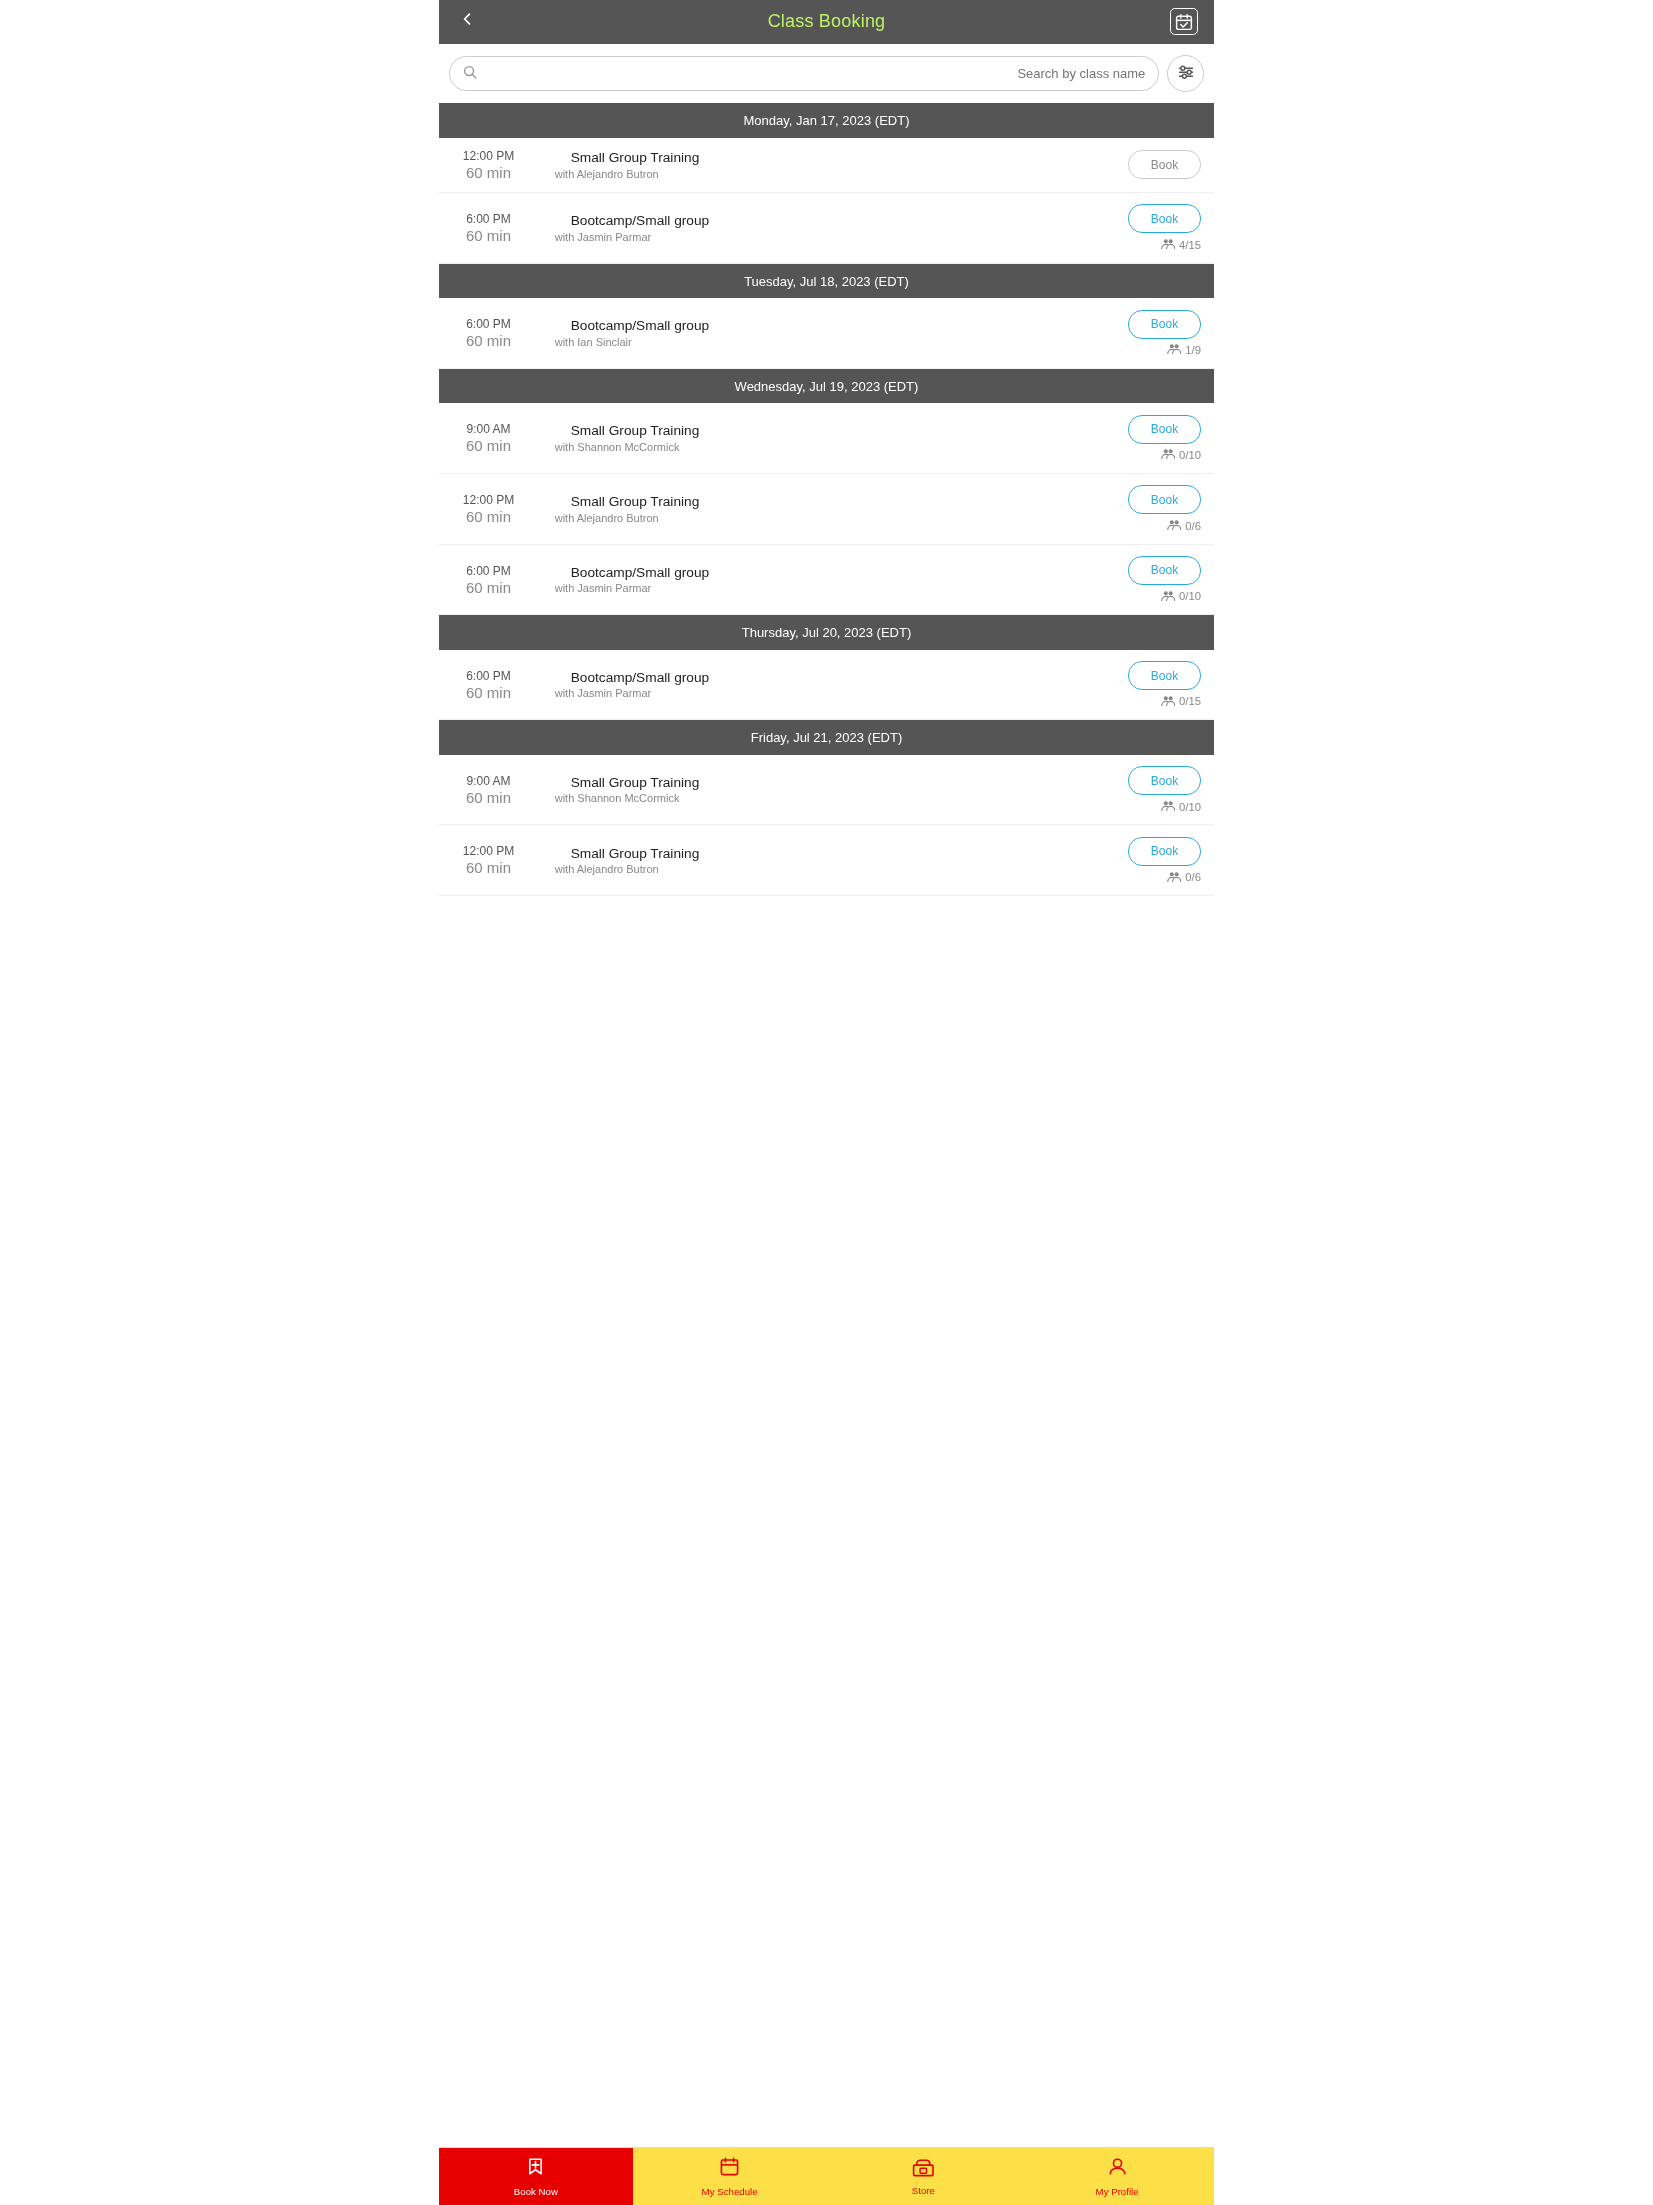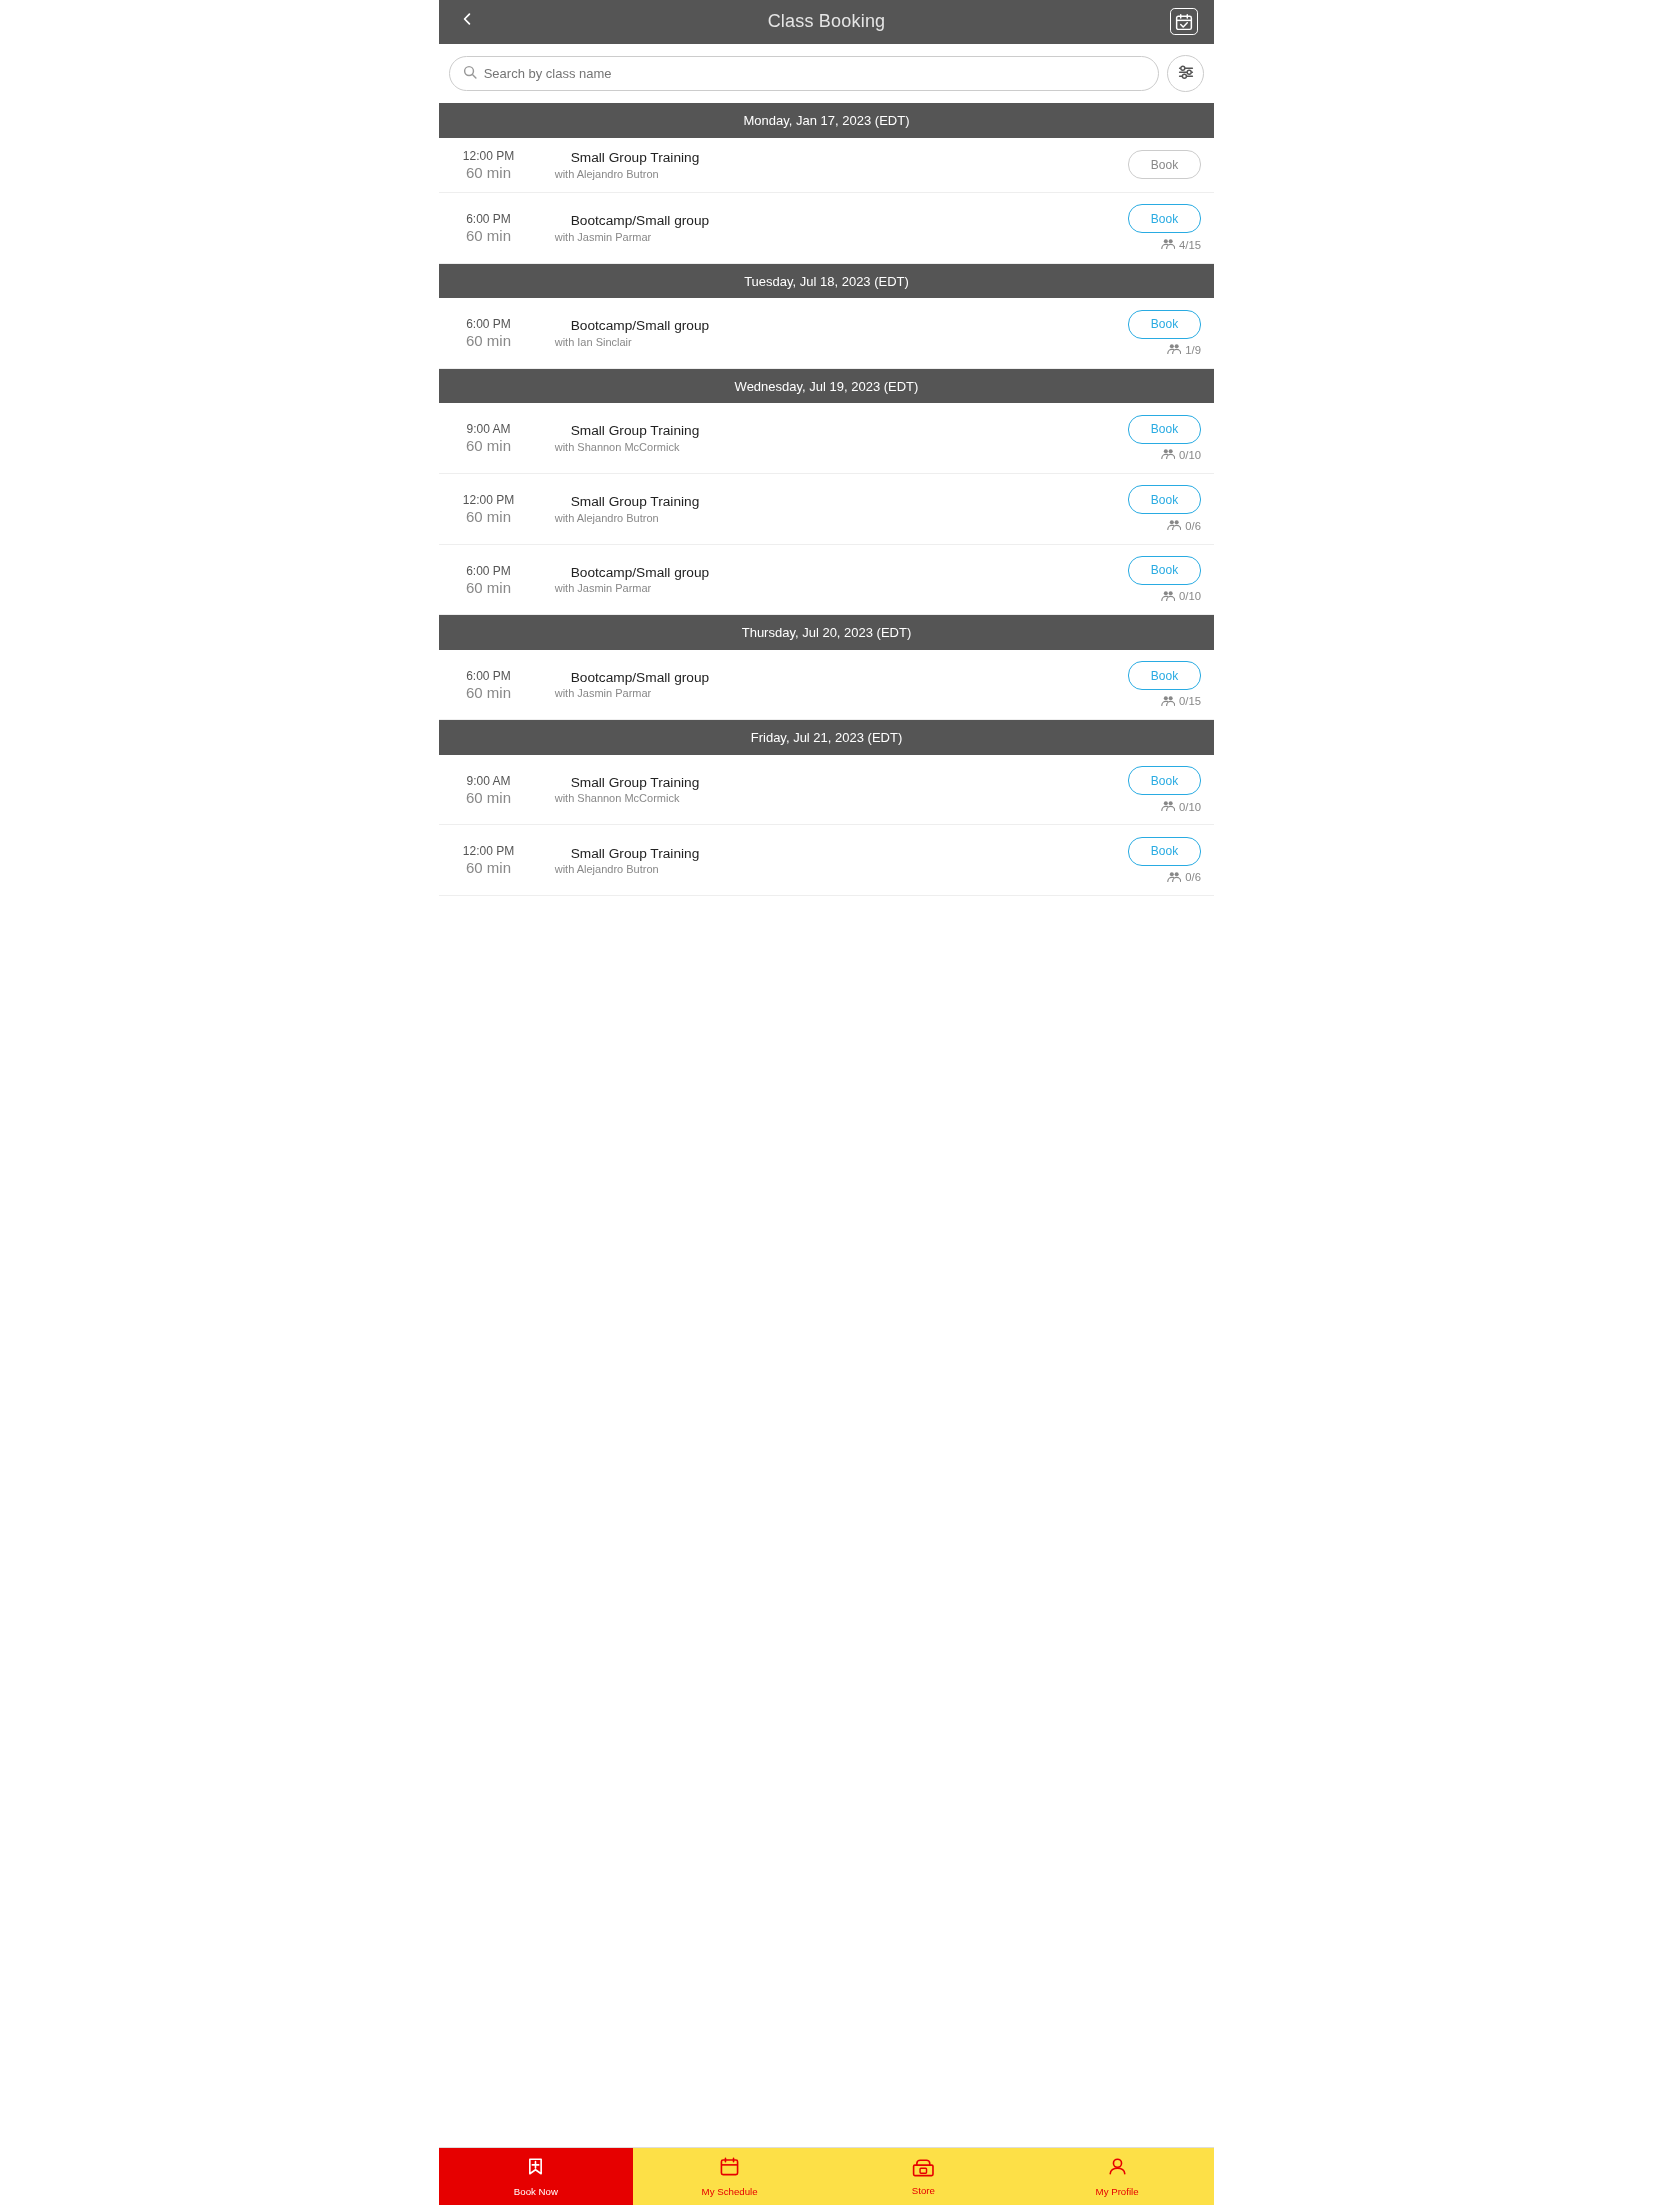--- a/index.html
+++ b/index.html
@@ -26,21 +26,21 @@
       position: absolute;
       left: 13px;
       background: none;
       border: none;
       color: #fff;
       font-size: 18px;
       cursor: pointer;
       padding: 3.2px 6.5px;
     }
     .header-title {
-      color: #e5e5e5;
+      color: #bef264;
       font-size: 18px;
       font-weight: 400;
       letter-spacing: 0.2px;
     }
     .header-calendar {
       position: absolute;
       right: 13px;
       background: none;
       border: none;
       cursor: pointer;
@@ -77,20 +77,21 @@
       color: #999;
       flex-shrink: 0;
     }
     .search-input {
       border: none;
       outline: none;
       font-size: 13px;
       color: #0f766e;
       width: 100%;
       background: transparent;
+      text-align: right;
     }
     .filter-button {
       width: 37px;
       height: 37px;
       border: 1.6px solid #ccc;
       border-radius: 50%;
       background: #fff;
       display: flex;
       align-items: center;
       justify-content: center;

